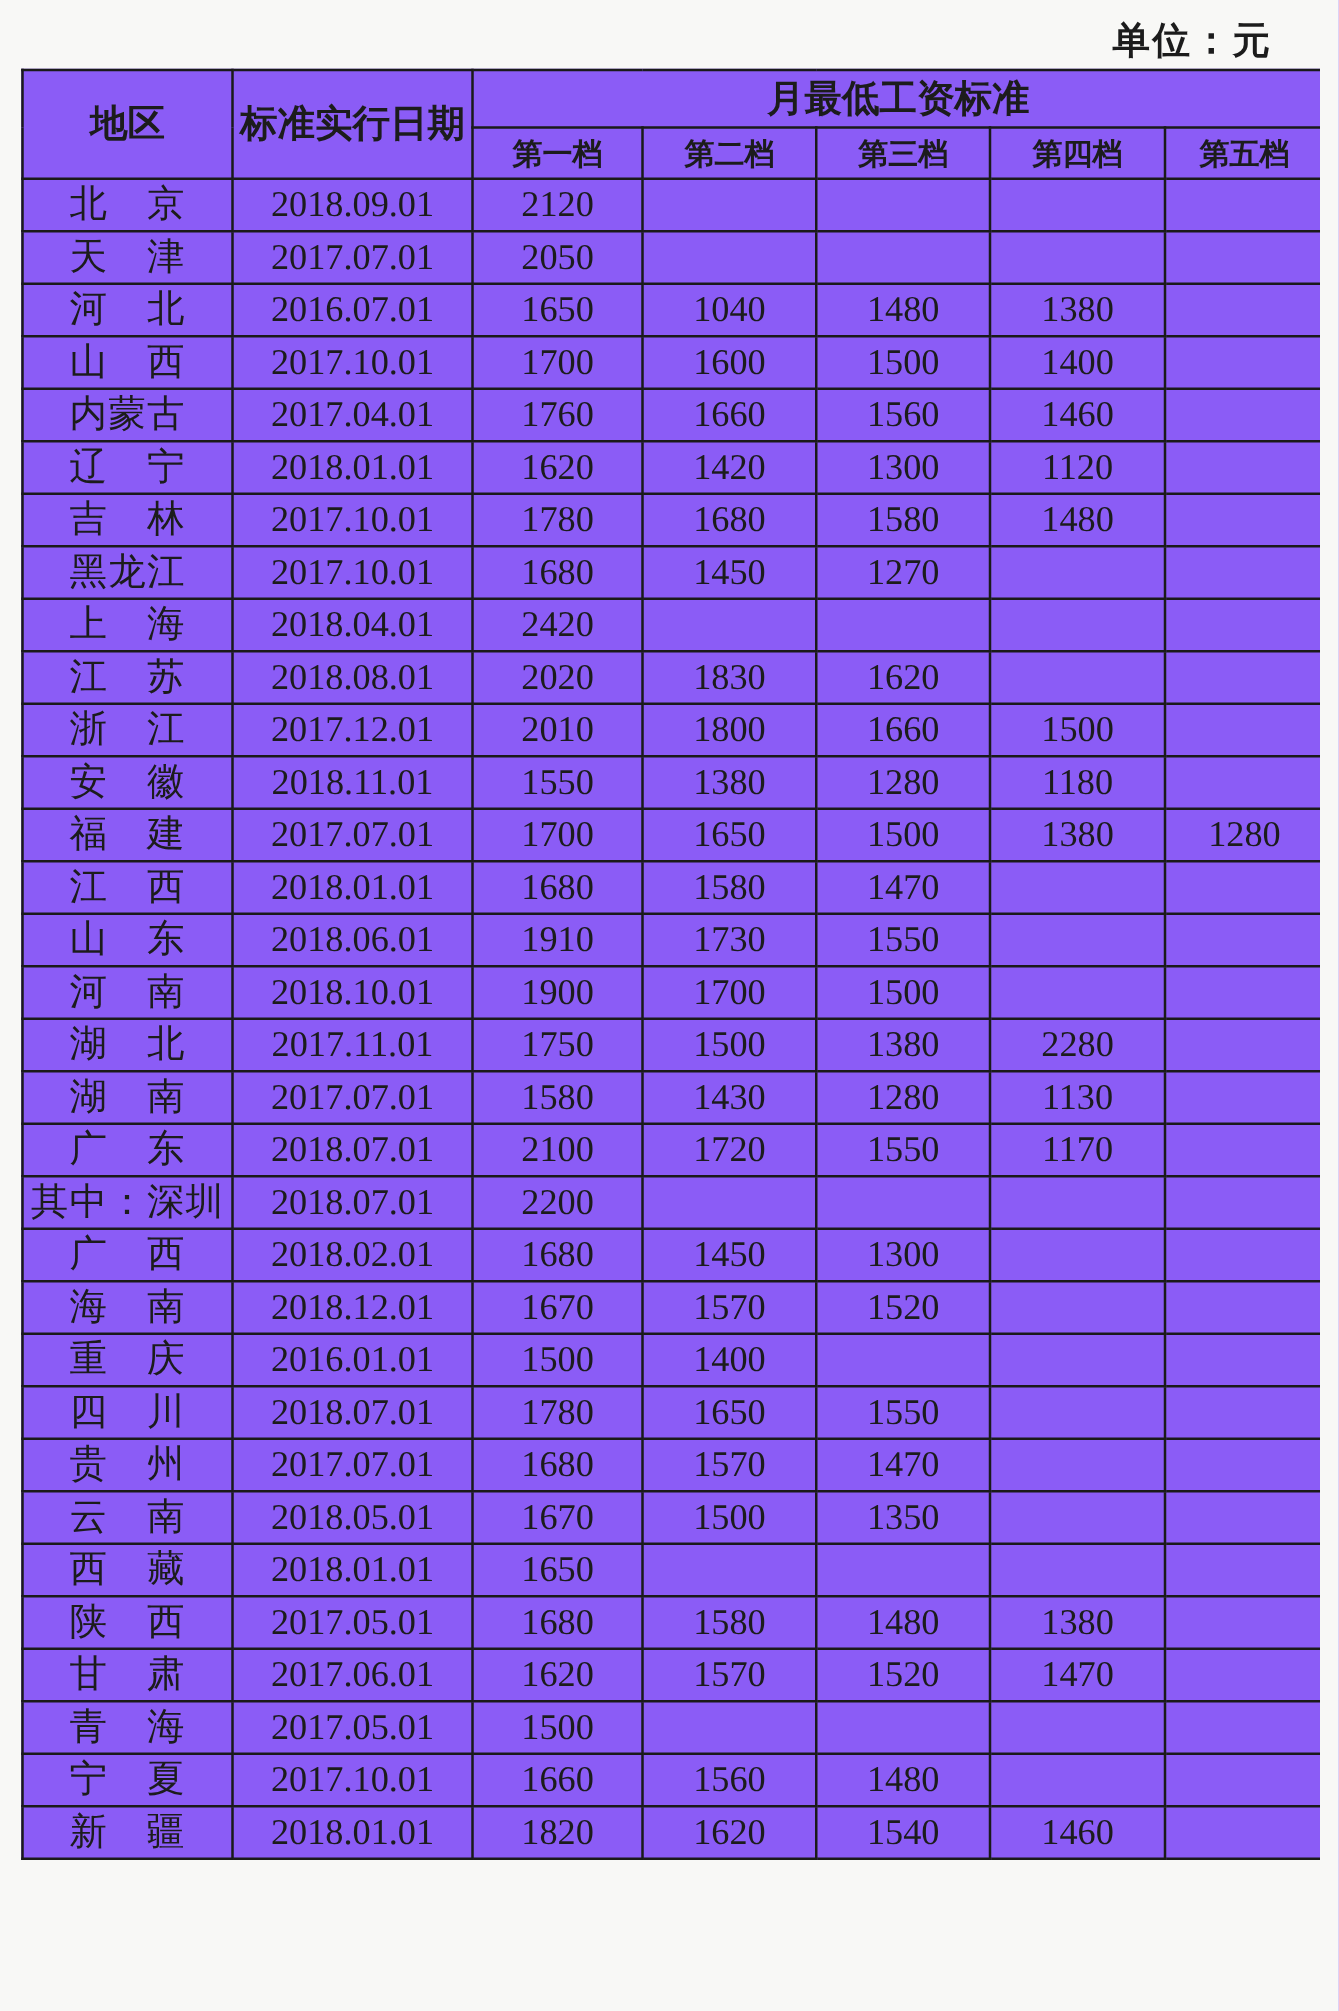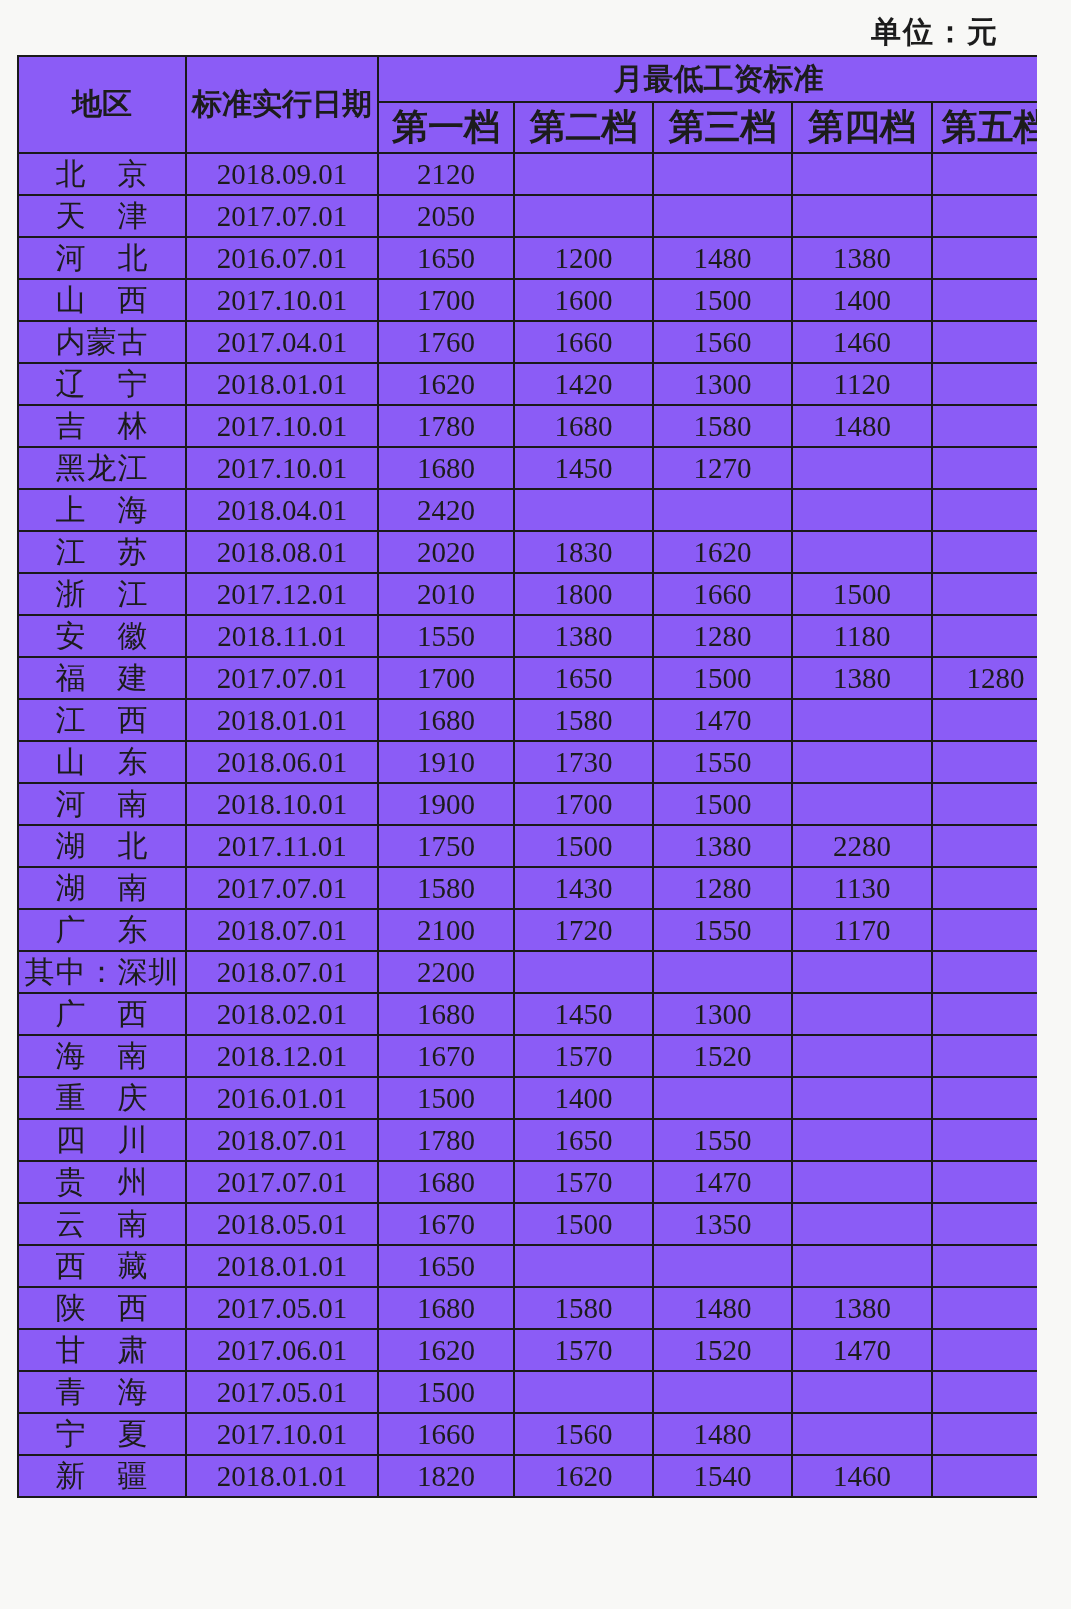--- a/index.html
+++ b/index.html
@@ -3,21 +3,21 @@
 <meta charset="utf-8">
 <style>
   html,body{margin:0;padding:0;}
   body{
     width:1071px;height:1609px;
     background:#f8f8f6;
     font-family:"Liberation Serif","DejaVu Serif",serif;
     color:#1c1c1c;
     -webkit-font-smoothing:antialiased;
   }
-  .page{position:relative;width:1037px;height:1609px;overflow:hidden;}
+  .page{position:relative;width:1037px;height:1609px;overflow:hidden;padding-left:19px;}
   .unit-label{
     position:absolute;top:12px;right:38px;
     font-size:30px;font-weight:600;
     font-family:"Liberation Sans","DejaVu Sans",sans-serif;
     letter-spacing:2px;
   }
   table.wage-table{
     position:absolute;left:17px;top:55px;
     width:1041px;
     border-collapse:collapse;
@@ -31,21 +31,21 @@
     padding:0;
     overflow:hidden;
     white-space:nowrap;
   }
   .wage-table th{
     font-size:30px;
     font-weight:700;
   }
   .wage-table .h1{height:46px;}
   .wage-table .h2{height:41px;}
-  .wage-table .h2 th{font-size:36px;font-weight:600;}
+  .wage-table .h2 th{font-size:24px;font-weight:600;}
   .wage-table td{
     height:40px;
     font-size:30px;
     line-height:40px;
   }
   .wage-table td.region{letter-spacing:1px;margin-top:37px;}
   .wage-table td.date{font-size:29px;}
   .wage-table td.tier{font-size:29px;}
 </style>
 </head>
@@ -95,21 +95,21 @@
           <td class="tier">2050</td>
           <td class="tier"></td>
           <td class="tier"></td>
           <td class="tier"></td>
           <td class="tier"></td>
         </tr>
         <tr>
           <td class="region">河　北</td>
           <td class="date">2016.07.01</td>
           <td class="tier">1650</td>
-          <td class="tier">1200</td>
+          <td class="tier">1040</td>
           <td class="tier">1480</td>
           <td class="tier">1380</td>
           <td class="tier"></td>
         </tr>
         <tr>
           <td class="region">山　西</td>
           <td class="date">2017.10.01</td>
           <td class="tier">1700</td>
           <td class="tier">1600</td>
           <td class="tier">1500</td>

